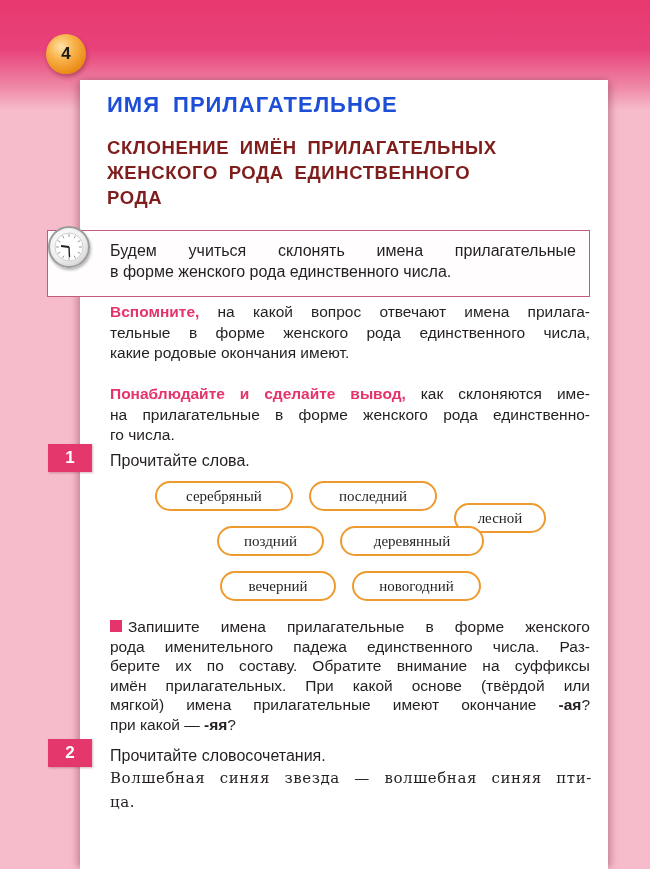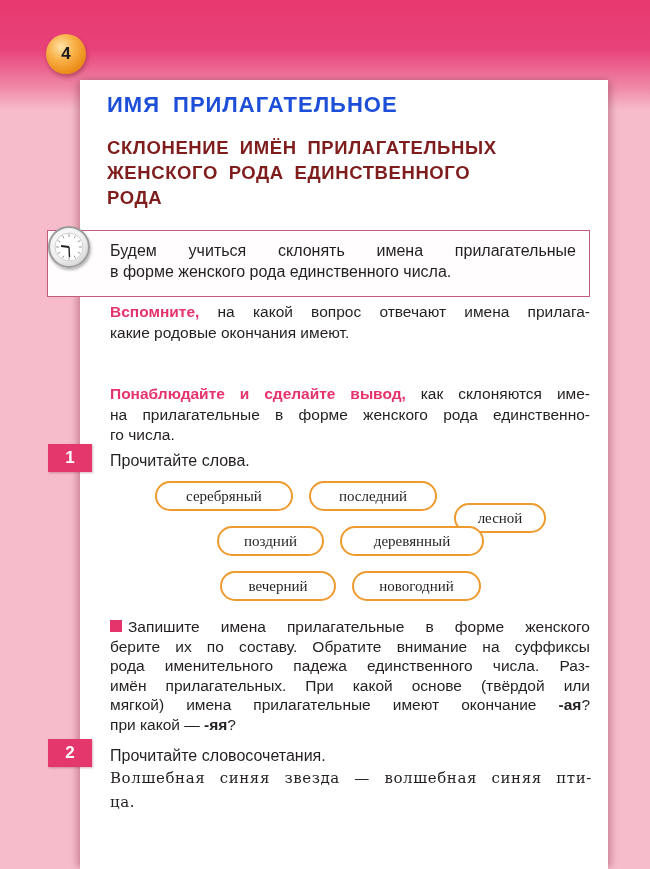--- a/index.html
+++ b/index.html
@@ -122,20 +122,21 @@
     <line x1="16" y1="16" x2="16.5" y2="26" stroke="#222" stroke-width="1.4"></line>
   </svg>
 </div>
 <div class="intro-text">
   <span class="l1">Будем учиться склонять имена прилагательные</span>
   <span>в форме женского рода единственного числа.</span>
 </div>
 
 <div class="para" style="top:302px;">
   <span class="jl"><span class="hl">Вспомните,</span><span> на какой вопрос отвечают имена прилага-</span></span>
+  <span class="jl">тельные в форме женского рода единственного числа,</span>
   <span>какие родовые окончания имеют.</span>
 </div>
 
 <div class="para" style="top:384px;">
   <span class="jl"><span class="hl">Понаблюдайте и сделайте вывод,</span><span> как склоняются име-</span></span>
   <span class="jl">на прилагательные в форме женского рода единственно-</span>
   <span>го числа.</span>
 </div>
 
 <div class="ex-badge" style="top:444px;">
@@ -146,22 +147,22 @@
 <div class="pill" style="left:155px; top:481px; width:138px;">серебряный</div>
 <div class="pill" style="left:309px; top:481px; width:128px;">последний</div>
 <div class="pill" style="left:454px; top:503px; width:92px;">лесной</div>
 <div class="pill" style="left:217px; top:526px; width:107px;">поздний</div>
 <div class="pill" style="left:340px; top:526px; width:144px;">деревянный</div>
 <div class="pill" style="left:220px; top:571px; width:116px;">вечерний</div>
 <div class="pill" style="left:352px; top:571px; width:129px;">новогодний</div>
 
 <div class="para" style="top:617px; line-height:19.5px;">
   <span class="jl"><span class="square"></span><span>Запишите имена прилагательные в форме женского</span></span>
+  <span class="jl">рода именительного падежа единственного числа. Раз-</span>
   <span class="jl">берите их по составу. Обратите внимание на суффиксы</span>
-  <span class="jl">рода именительного падежа единственного числа. Раз-</span>
   <span class="jl">имён прилагательных. При какой основе (твёрдой или</span>
   <span class="jl"><span>мягкой) имена прилагательные имеют окончание </span><b>-ая</b><span>?</span></span>
   <span><span>при какой — </span><b>-яя</b><span>?</span></span>
 </div>
 
 <div class="ex-badge" style="top:739px;">
   <span>2</span>
 </div>
 <div class="ex-text" style="top:746px;">Прочитайте словосочетания.</div>
 <div class="serif-line" style="top:766px;">

